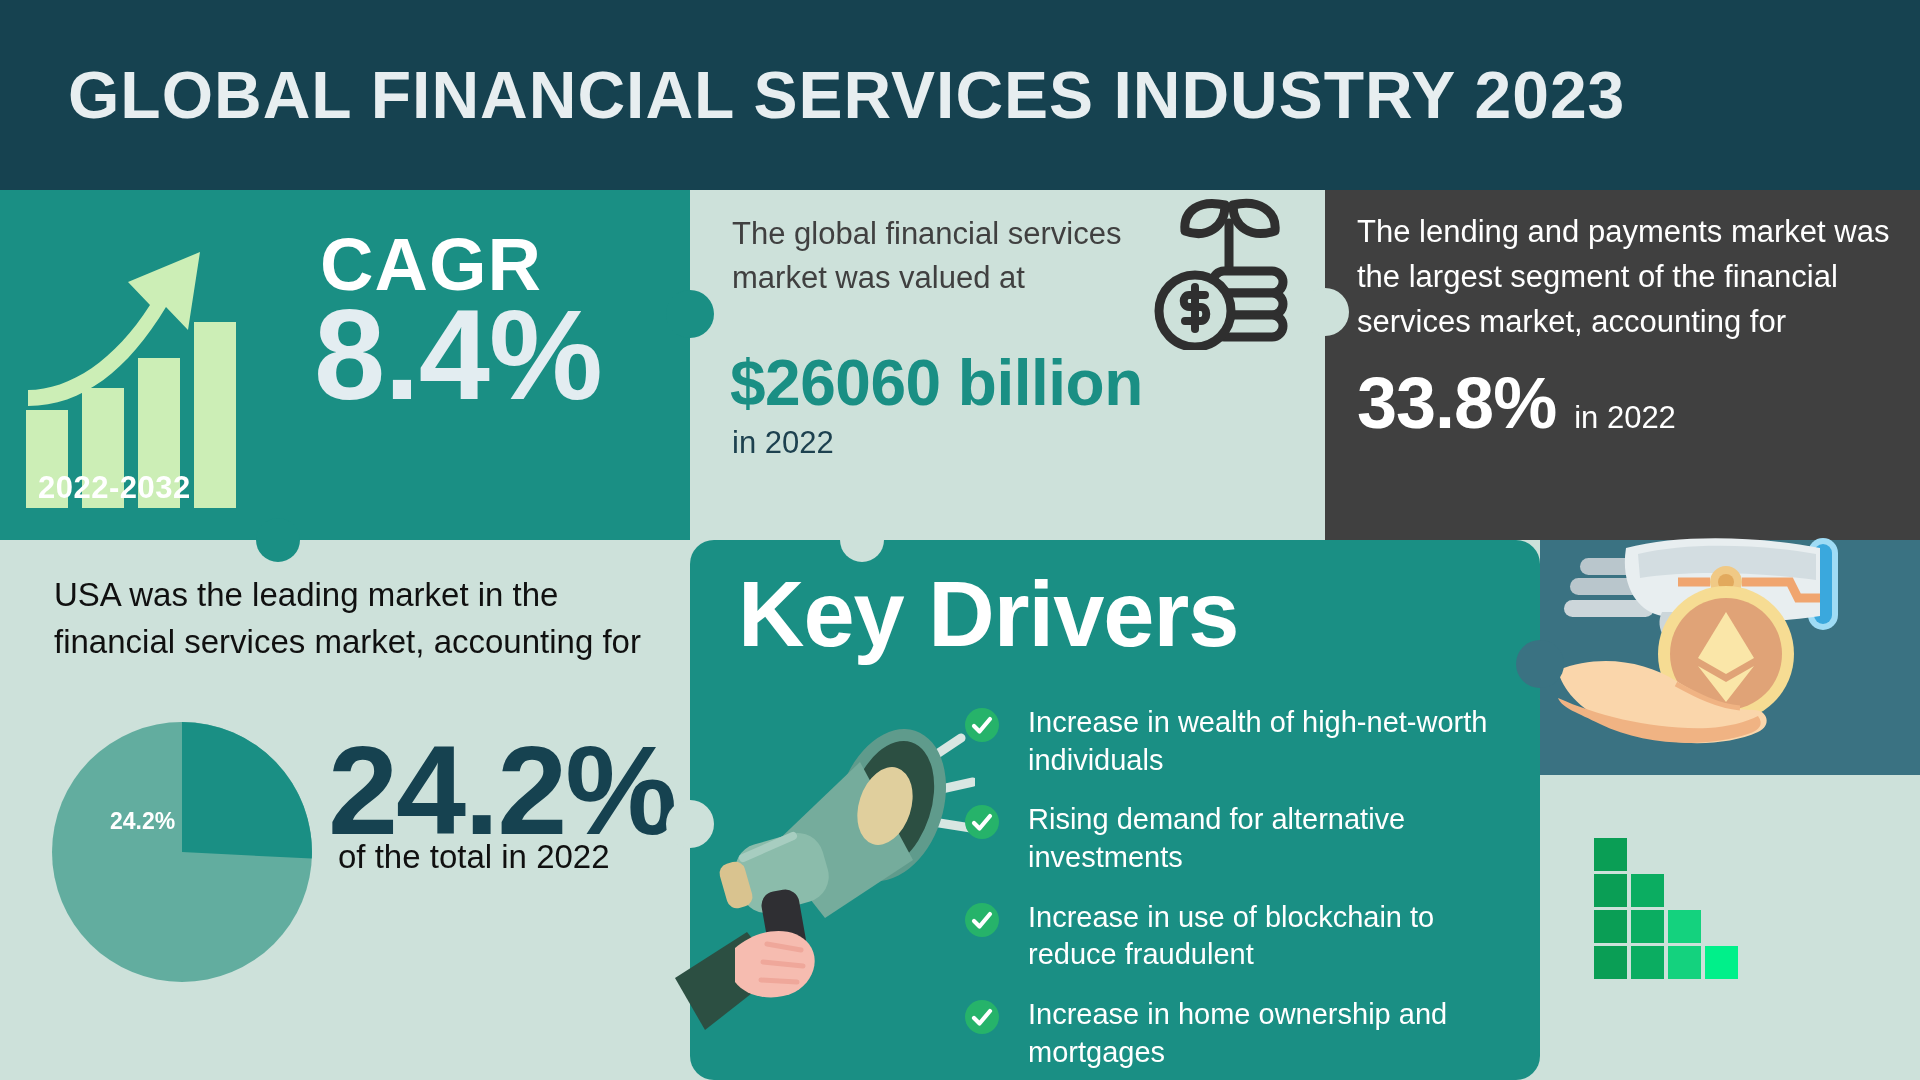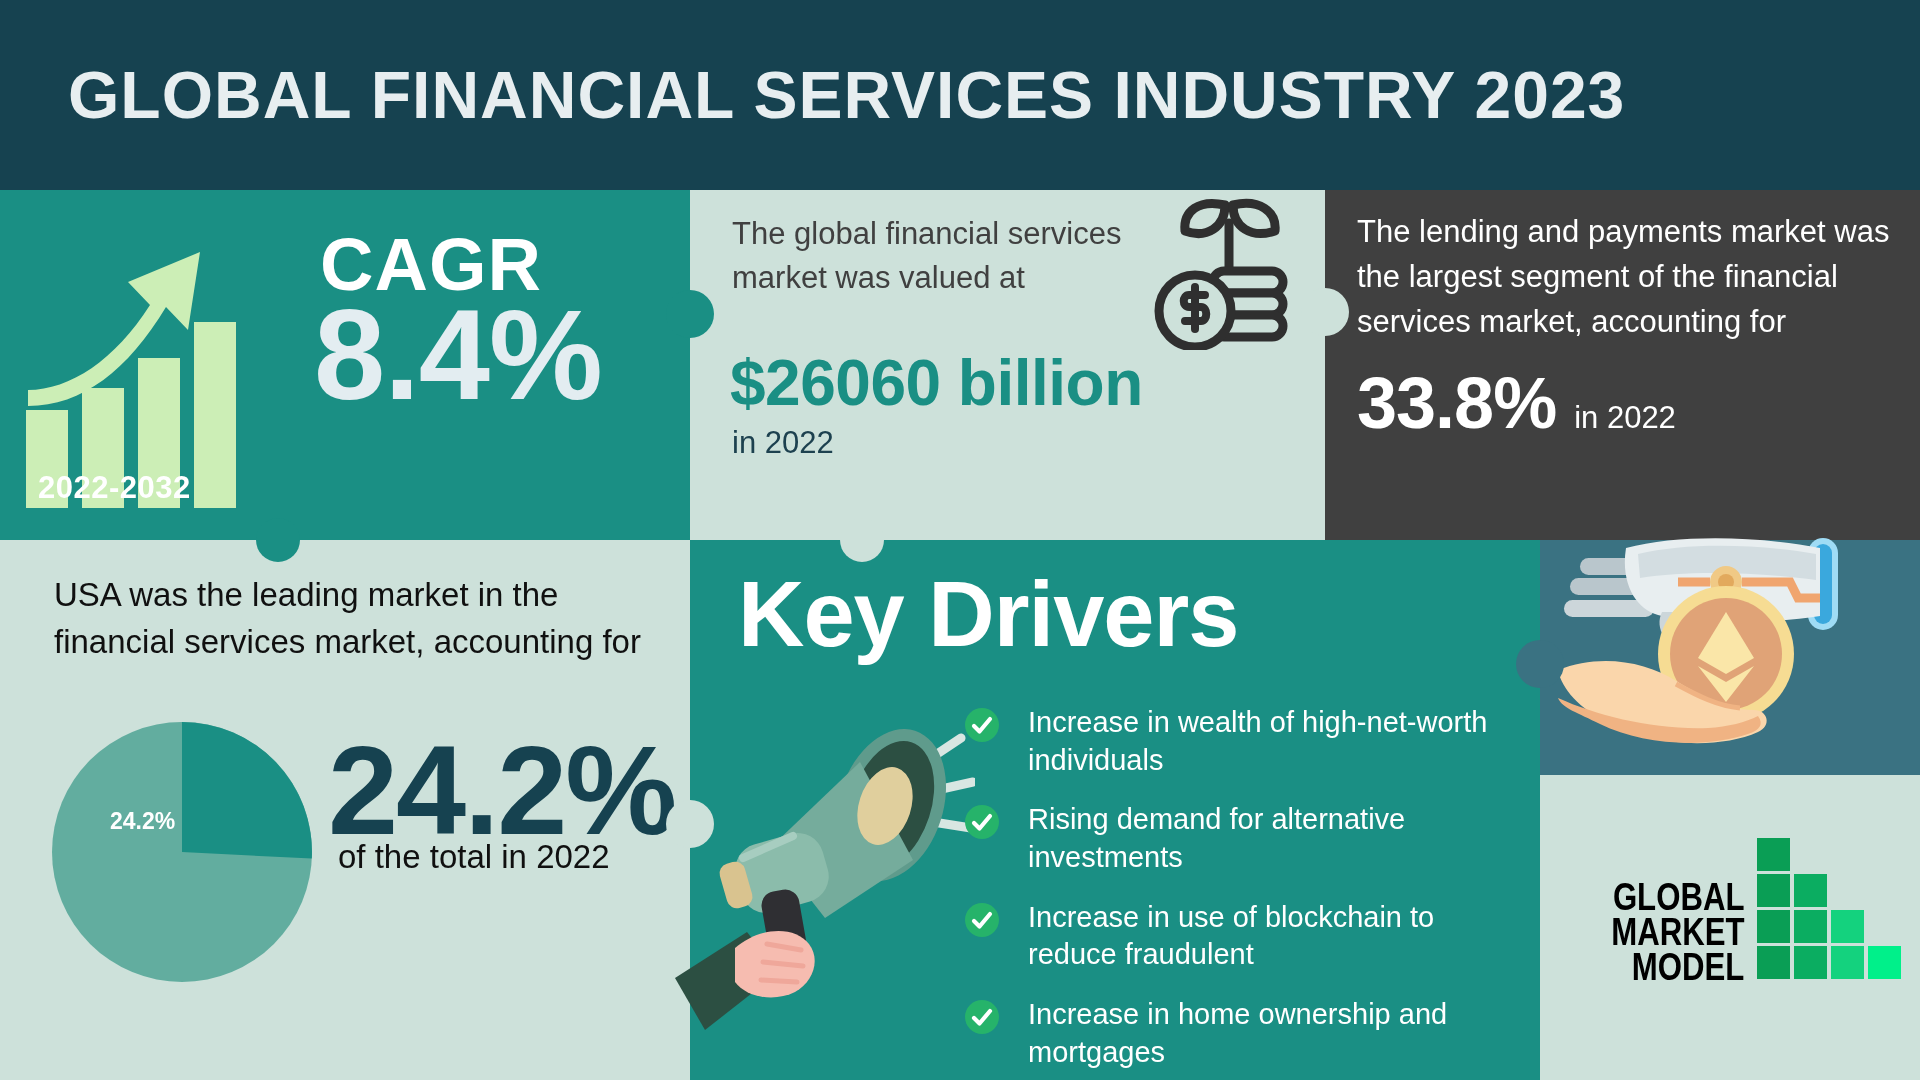--- a/index.html
+++ b/index.html
@@ -111,20 +111,21 @@
   }
   .usa-sub {
     position:absolute; left:330px; top:298px;
     color:#101010; font-size:33px;
   }
 
   
   .panel-drivers {
     position:absolute; left:690px; top:540px; width:850px; height:540px;
     background:#1a8f84;
+    border-radius:24px;
   }
   .drivers-title {
     position:absolute; left:48px; top:22px;
     color:#ffffff; font-size:92px; font-weight:bold; letter-spacing:-1px;
   }
   .drivers-megaphone {
     position:absolute; left:-15px; top:170px; width:300px; height:360px;
   }
   .drivers-list {
     position:absolute; left:275px; top:164px; width:560px;
@@ -350,25 +351,20 @@
 
         <path d="M0 150 C40 134 86 140 120 162 C146 178 170 190 196 190 C210 190 214 206 200 212 C160 230 92 226 48 202 C22 188 4 170 0 150 Z" fill="#fad6ab"></path>
         <path d="M0 178 C40 196 96 210 150 208 C170 207 188 202 200 196 C206 204 202 210 190 214 C150 228 86 226 42 204 C20 193 4 188 0 178 Z" fill="#f0b383"></path>
         <path d="M118 164 C140 176 160 186 182 188" stroke="#f0b383" stroke-width="5" fill="none"></path>
       </svg>
     </div>
   </div>
 
   <div class="panel-logo">
     <div class="logo-wrap">
-      <div class="logo-words">
-        <span>GLOBAL</span>
-        <span>MARKET</span>
-        <span>MODEL</span>
-      </div>
       <div class="logo-grid">
         <svg viewBox="0 0 150 150" width="150" height="150">
 
           <rect x="0" y="3" width="33" height="33" fill="#0a9e55"></rect>
           <rect x="0" y="39" width="33" height="33" fill="#0a9e55"></rect>
           <rect x="0" y="75" width="33" height="33" fill="#0a9e55"></rect>
           <rect x="0" y="111" width="33" height="33" fill="#0a9e55"></rect>
 
           <rect x="37" y="39" width="33" height="33" fill="#0bad61"></rect>
           <rect x="37" y="75" width="33" height="33" fill="#0bad61"></rect>

